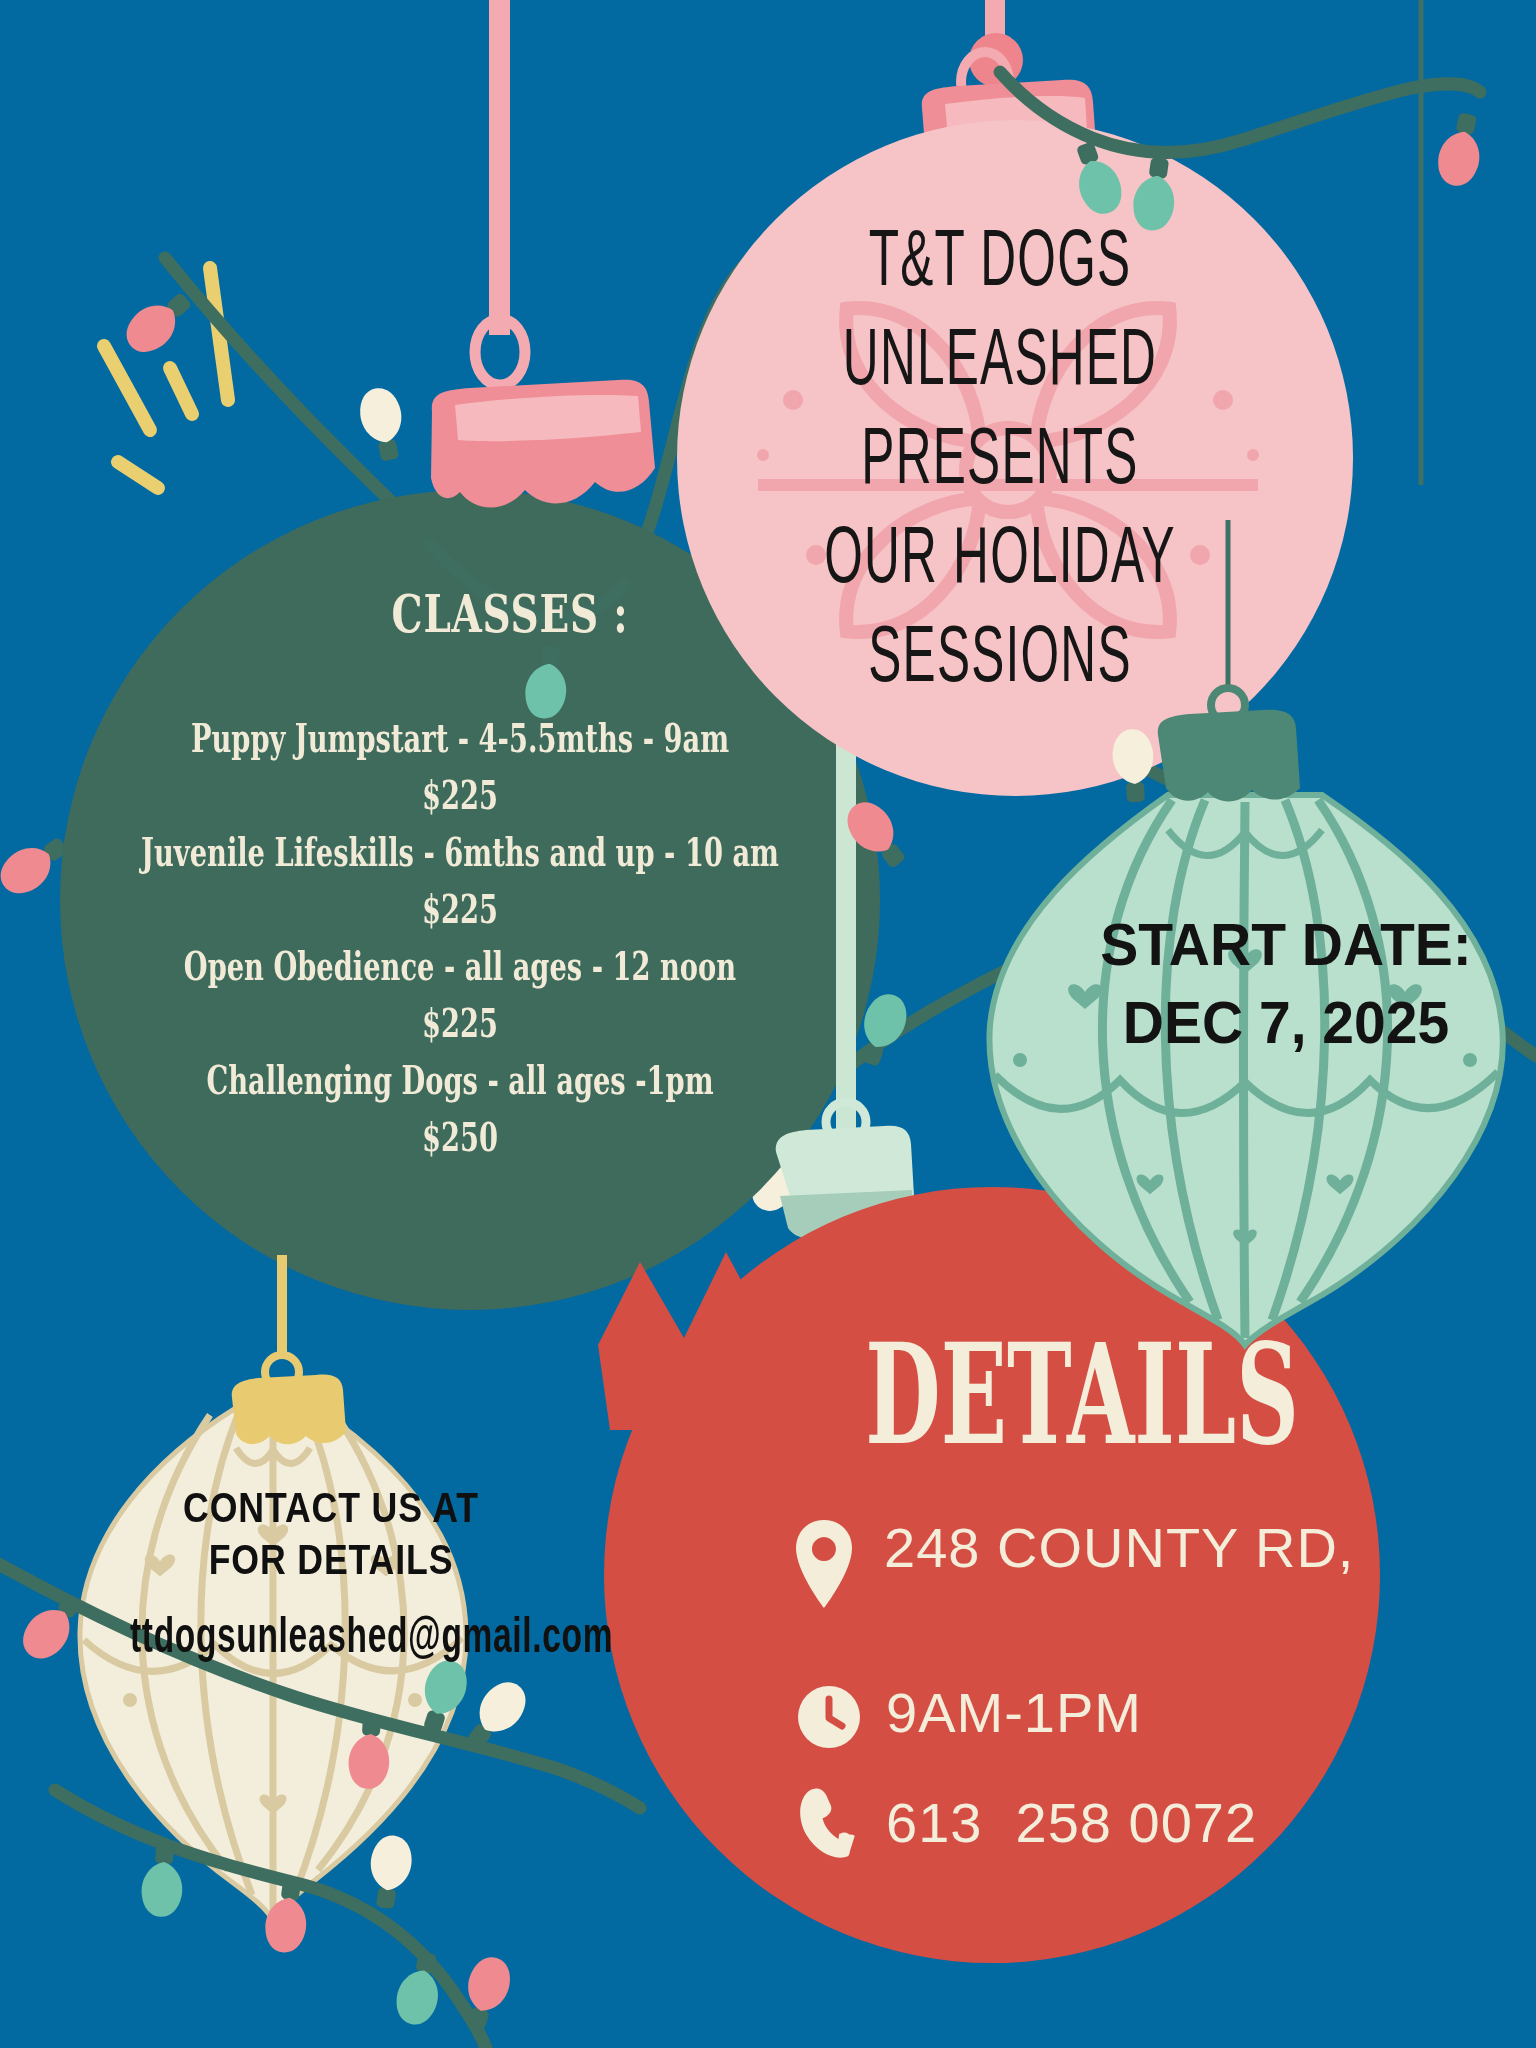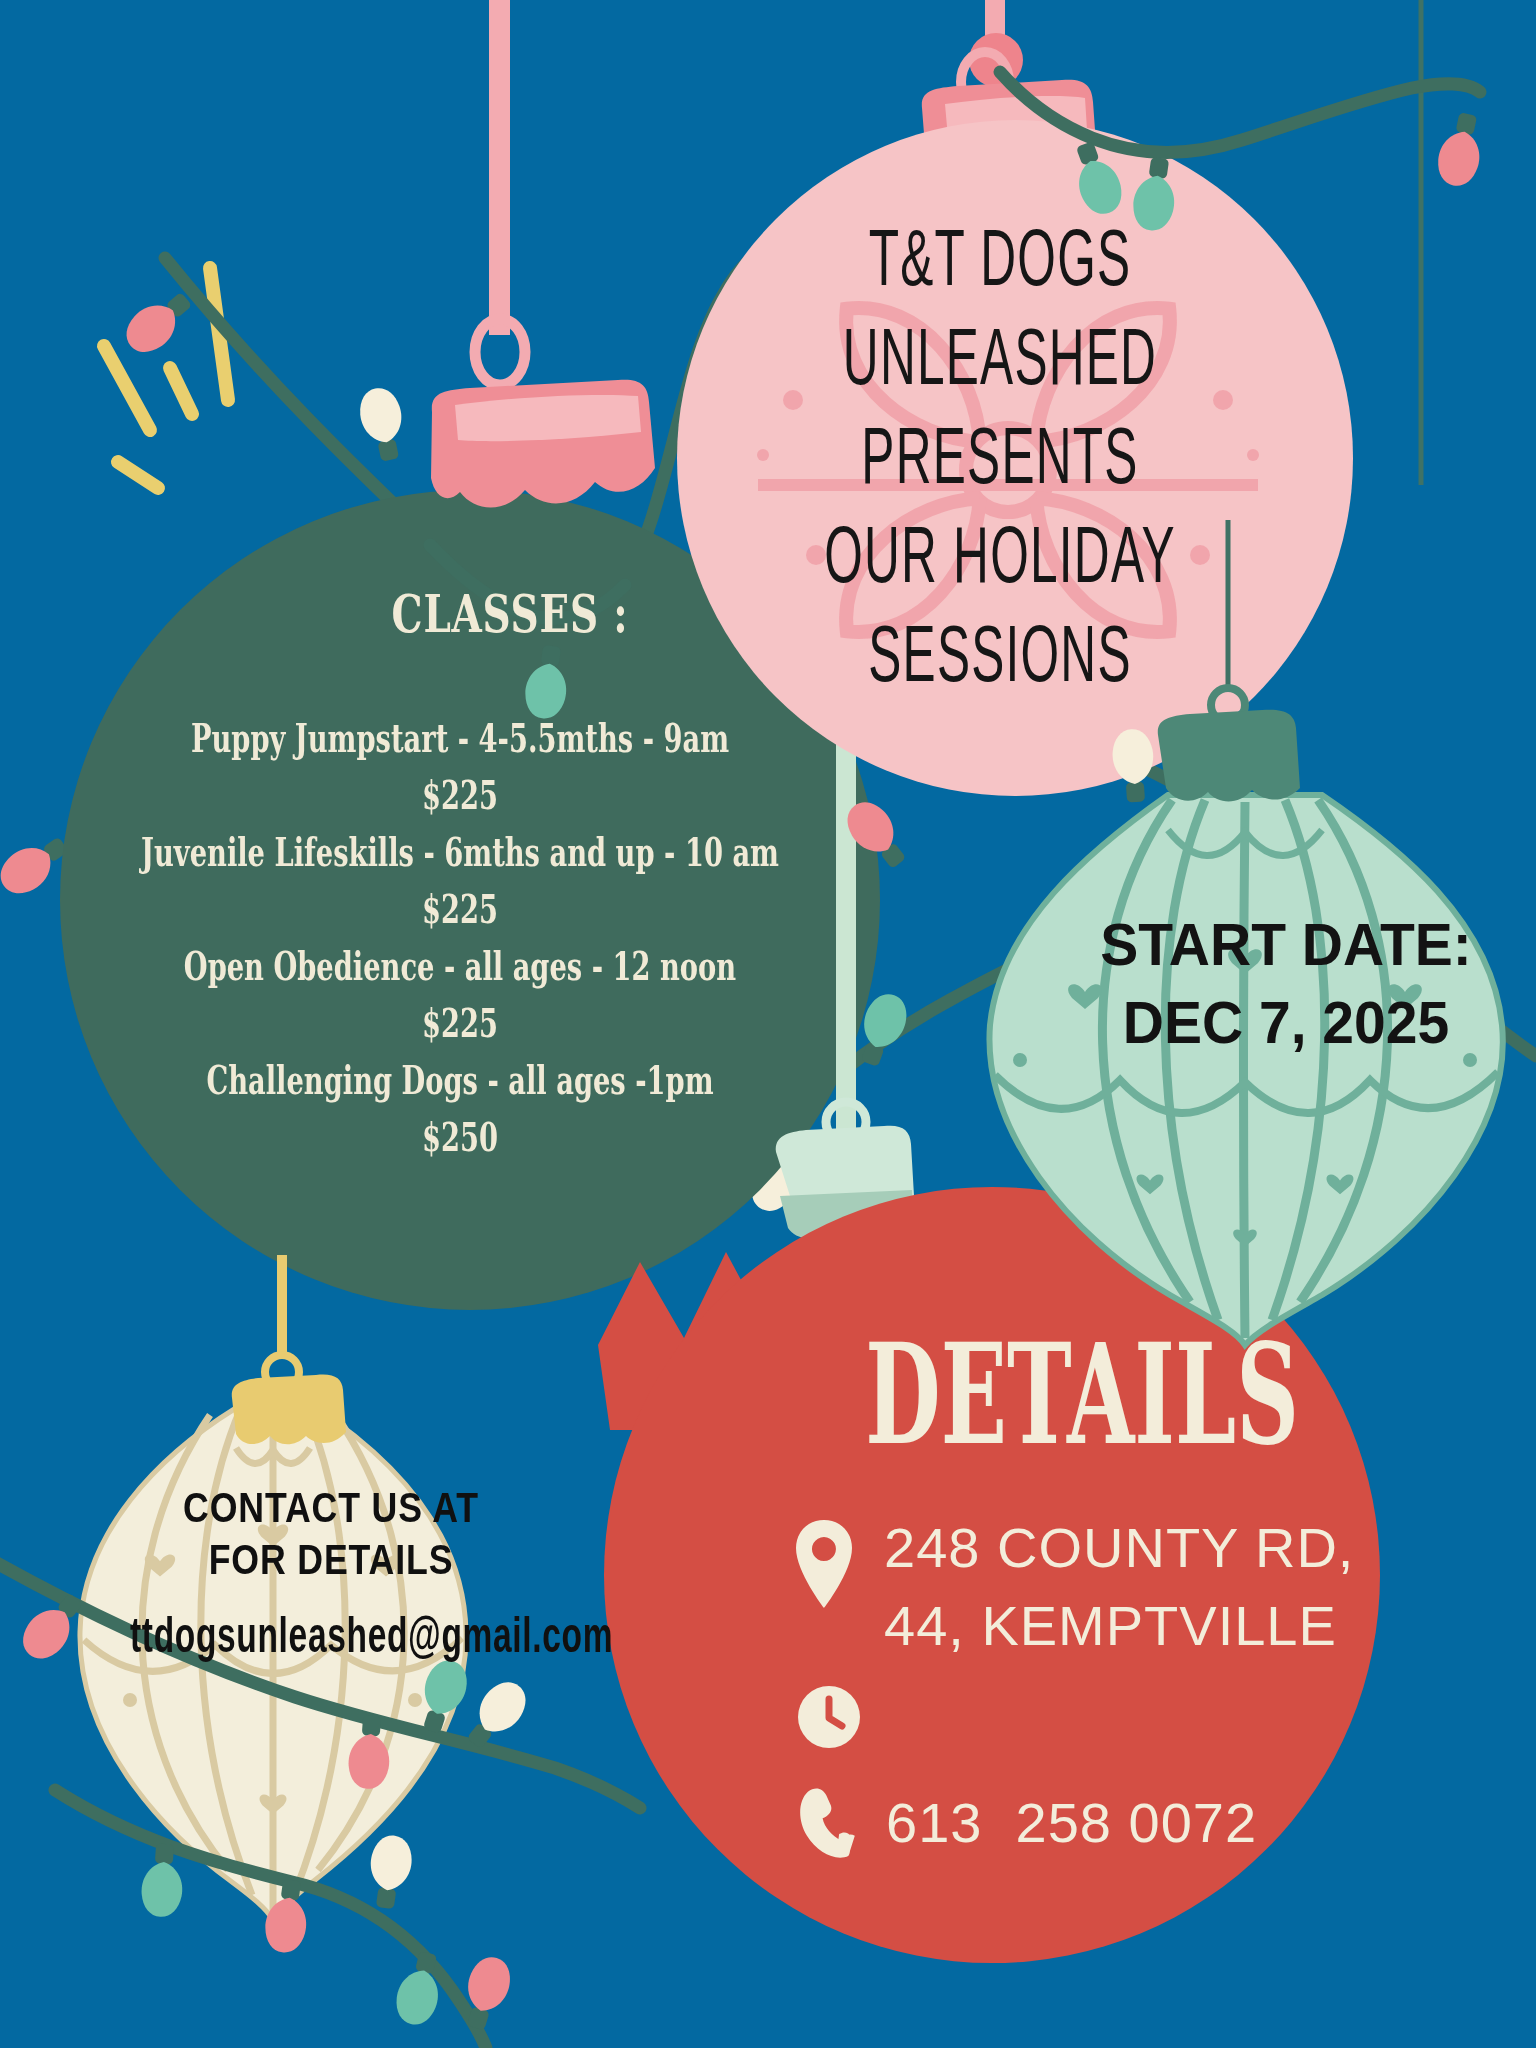--- a/index.html
+++ b/index.html
@@ -245,26 +245,26 @@
     <div>START DATE:</div>
     <div>DEC 7, 2025</div>
   </div>
 
   <div class="abs details-heading">DETAILS</div>
 
   <svg class="icon" style="left:794px;top:1518px;" width="60" height="92" viewBox="0 0 60 92">
     <path fill="#f3edda" fill-rule="evenodd" d="M30,2 C14,2 2,14 2,30 C2,54 30,90 30,90 C30,90 58,54 58,30 C58,14 46,2 30,2 Z M30,19 a12,12 0 1,1 -0.1,0 Z"></path>
   </svg>
   <div class="abs detail-text" style="left:884px;top:1520px;">248 COUNTY RD,</div>
-  <div class="abs detail-text" style="left:884px;top:1598px;">44, KEMPTVILLE</div>
 
   <svg class="icon" style="left:797px;top:1685px;" width="64" height="64" viewBox="0 0 64 64">
     <circle cx="32" cy="32" r="31" fill="#f3edda"></circle>
     <path d="M32,14 V33 L45,41" fill="none" stroke="#d44e44" stroke-width="7" stroke-linecap="round" stroke-linejoin="round"></path>
   </svg>
+  <div class="abs detail-text" style="left:886px;top:1685px;">9AM-1PM</div>
 
   <svg class="icon" style="left:795px;top:1788px;" width="62" height="80" viewBox="0 0 62 80">
     <path fill="#f3edda" d="M14,4 C22,-2 30,0 34,8 L39,19 C41,25 37,30 30,33 C32,43 40,52 50,57 C54,51 60,49 65,52 L58,74 C44,80 24,70 13,52 C3,36 3,14 14,4 Z" transform="scale(0.92)"></path>
     <path fill="#f3edda" d="M48,50 C53,47 58,48 61,53 L59,72 C55,76 49,76 45,71 Z" transform="scale(0.92)"></path>
   </svg>
   <div class="abs detail-text" style="left:886px;top:1795px;">613  258 0072</div>
 
   <div class="abs contact">
     <div>CONTACT US AT</div>
     <div>FOR DETAILS</div>

